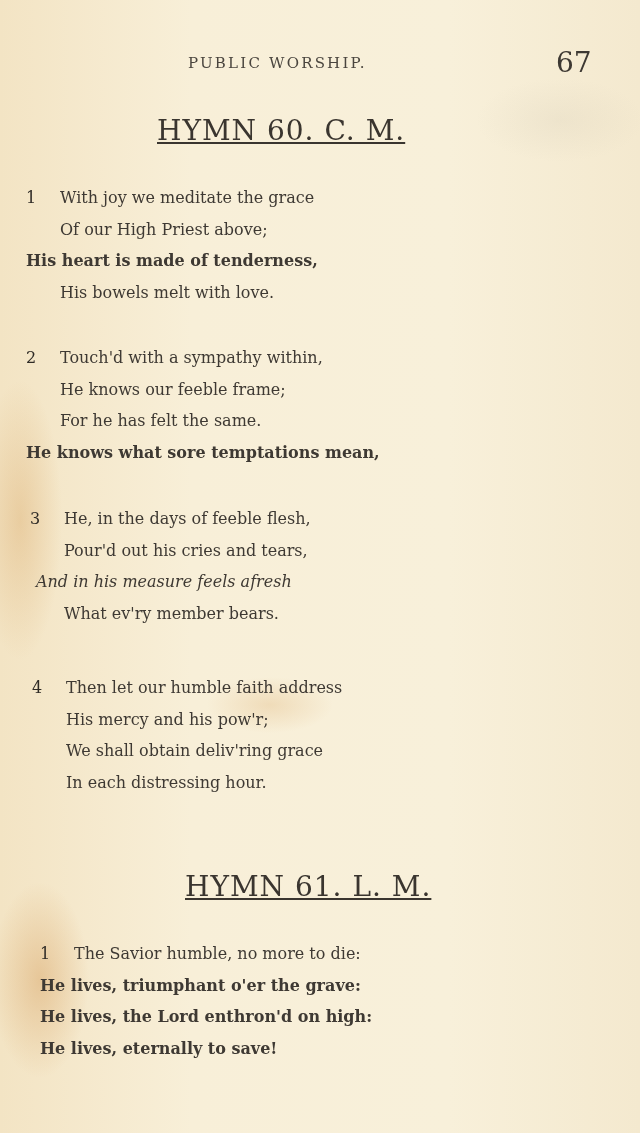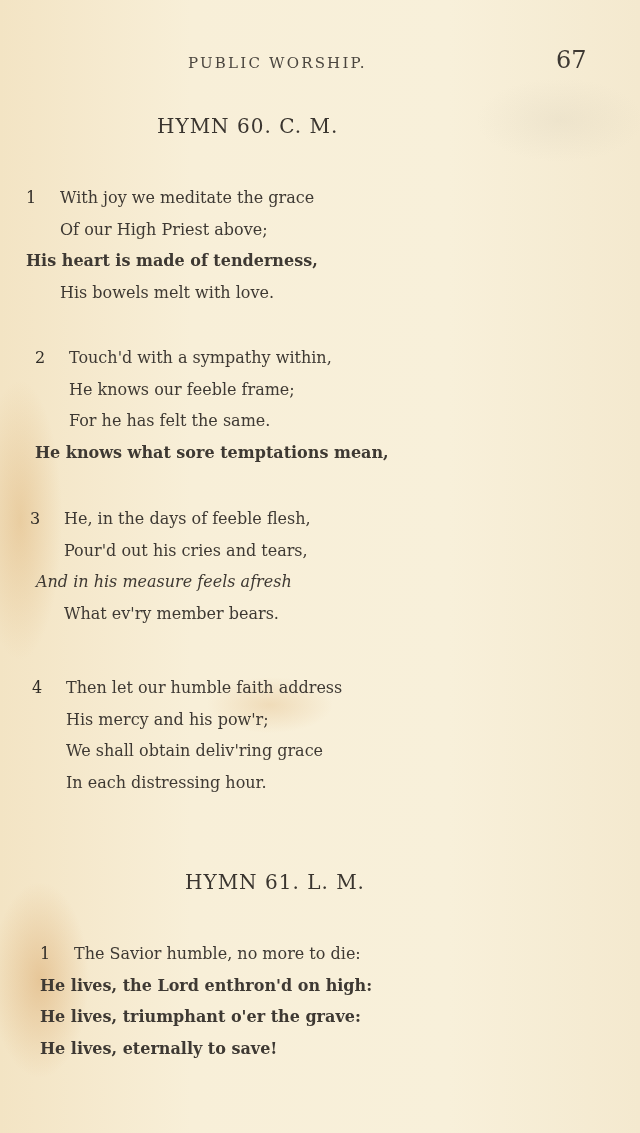--- a/index.html
+++ b/index.html
@@ -38,29 +38,30 @@
     left: 188px;
     font-size: 15px;
     letter-spacing: 2.2px;
     font-variant: small-caps;
     color: #4a453e;
   }
   .page-number {
     position: absolute;
     top: 46px;
     left: 556px;
-    font-size: 24px;
+    font-size: 28px;
     color: #3d3832;
     text-align: right;
   }
   .hymn-title {
     position: absolute;
-    font-size: 20px;
+    font-size: 28px;
     letter-spacing: 1px;
     color: #3a352f;
+    text-decoration: underline;
   }
   .stanza {
     position: absolute;
     left: 26px;
     font-size: 16px;
     line-height: 31.5px;
     color: #3e3933;
   }
   .line {
     white-space: nowrap;
@@ -86,21 +87,21 @@
 
   <div class="hymn-title" style="top:114px;left:157px;">HYMN 60.   C. M.</div>
 
   <div class="stanza" style="top:182px;">
     <span class="line"><span class="num">1</span><span>With joy we meditate the grace</span></span>
     <span class="line indent">Of our High Priest above;</span>
     <span class="line no-indent">His heart is made of tenderness,</span>
     <span class="line indent">His bowels melt with love.</span>
   </div>
 
-  <div class="stanza" style="top:342px;margin-left:9px;">
+  <div class="stanza" style="top:342px;">
     <span class="line"><span class="num">2</span><span>Touch'd with a sympathy within,</span></span>
     <span class="line indent">He knows our feeble frame;</span>
     <span class="line indent">For he has felt the same.</span>
     <span class="line no-indent">He knows what sore temptations mean,</span>
   </div>
 
   <div class="stanza" style="top:503px;left:30px;">
     <span class="line"><span class="num">3</span><span>He, in the days of feeble flesh,</span></span>
     <span class="line indent">Pour'd out his cries and tears,</span>
     <span class="line" style="padding-left:6px;font-style:italic;">And in his measure feels afresh</span>
@@ -111,18 +112,18 @@
     <span class="line"><span class="num">4</span><span>Then let our humble faith address</span></span>
     <span class="line indent">His mercy and his pow'r;</span>
     <span class="line indent">We shall obtain deliv'ring grace</span>
     <span class="line indent">In each distressing hour.</span>
   </div>
 
   <div class="hymn-title" style="top:870px;left:185px;">HYMN 61.   L. M.</div>
 
   <div class="stanza" style="top:938px;left:40px;">
     <span class="line"><span class="num" style="width:34px;">1</span><span>The Savior humble, no more to die:</span></span>
+    <span class="line no-indent">He lives, triumphant o'er the grave:</span>
     <span class="line no-indent">He lives, the Lord enthron'd on high:</span>
-    <span class="line no-indent">He lives, triumphant o'er the grave:</span>
     <span class="line no-indent">He lives, eternally to save!</span>
   </div>
 
 </div>
 
 </body></html>

